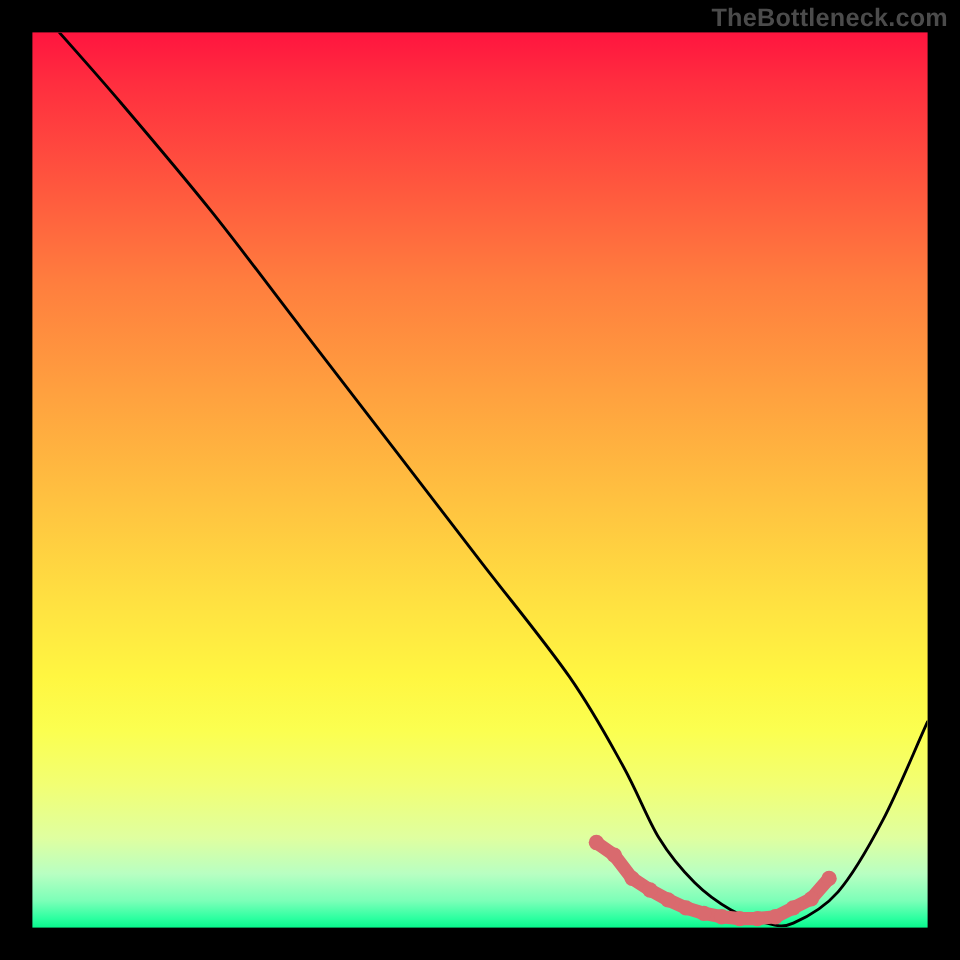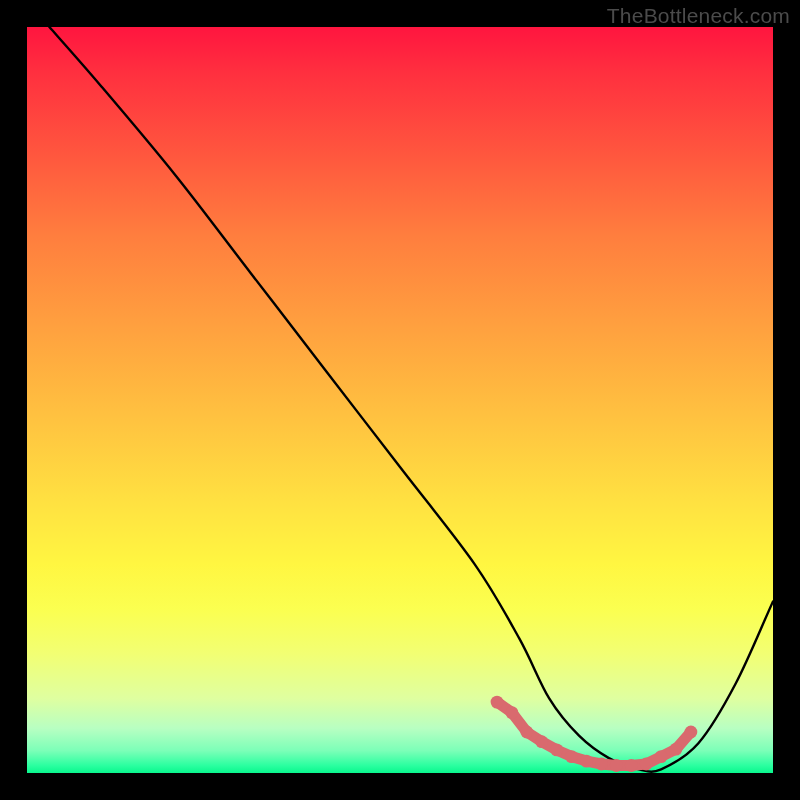--- a/index.html
+++ b/index.html
@@ -16,21 +16,21 @@
     width: 800px;
     height: 800px;
     background: #000;
   }
   .watermark {
     position: absolute;
     top: 4px;
     right: 10px;
     color: #4b4b4b;
     font-size: 21px;
-    font-weight: 400;
+    font-weight: 700;
     letter-spacing: 0.2px;
     z-index: 5;
   }
   .plot-area {
     position: absolute;
     left: 27px;
     top: 27px;
     width: 746px;
     height: 746px;
     background: linear-gradient(to bottom,

